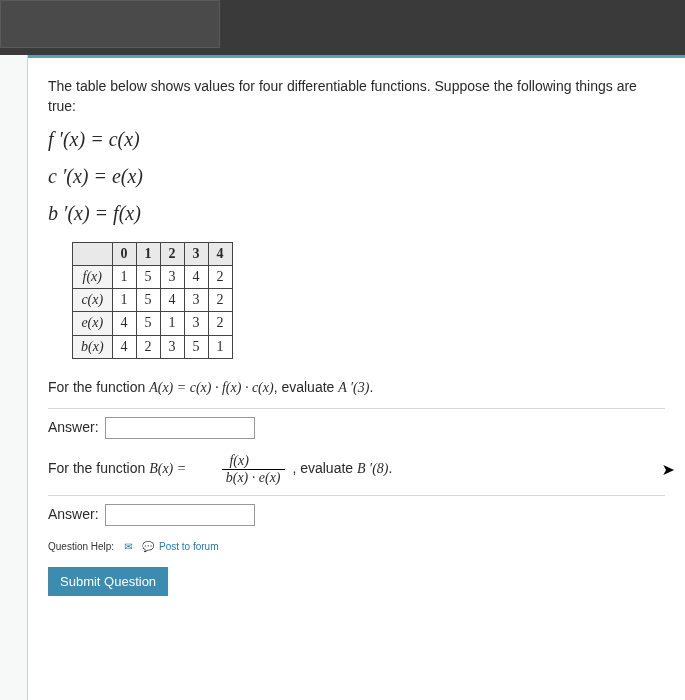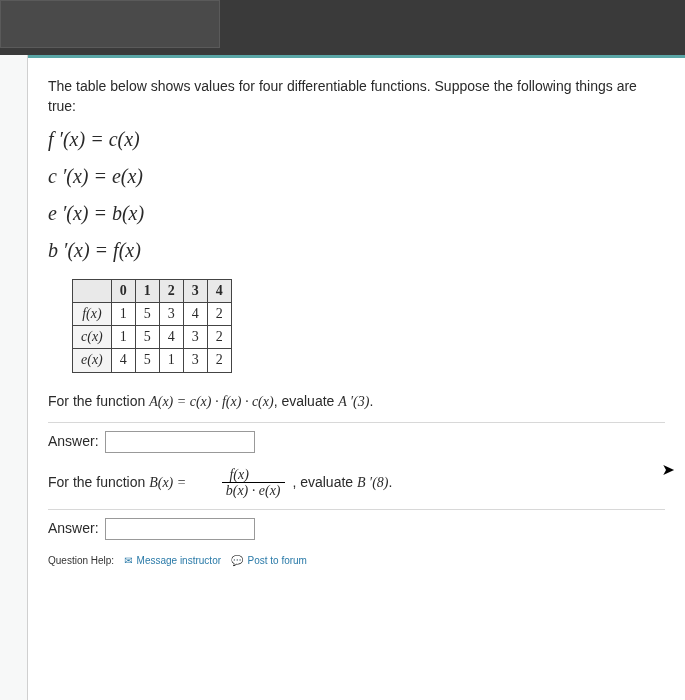--- a/index.html
+++ b/index.html
@@ -132,21 +132,20 @@
 <div class="toolbar-ghost"></div>
 
 <div class="page-bg">
   <div class="left-strip"></div>
   <div class="content-panel">
 
     <p class="intro">The table below shows values for four differentiable functions. Suppose the following things are true:</p>
 
     <div class="eqn">f ′(x) = c(x)</div>
     <div class="eqn">c ′(x) = e(x)</div>
-    <div class="eqn">e ′(x) = b(x)</div>
     <div class="eqn">b ′(x) = f(x)</div>
 
     <table class="func">
       <tbody>
           <tr>
         <th></th>
         <th>0</th>
         <th>1</th>
         <th>2</th>
         <th>3</th>
@@ -169,20 +168,28 @@
         <td>2</td>
       </tr>
       <tr>
         <td class="rowhead">e(x)</td>
         <td>4</td>
         <td>5</td>
         <td>1</td>
         <td>3</td>
         <td>2</td>
       </tr>
+      <tr>
+        <td class="rowhead">b(x)</td>
+        <td>4</td>
+        <td>2</td>
+        <td>3</td>
+        <td>5</td>
+        <td>1</td>
+      </tr>
     </tbody>
       </table>
 
     <div class="prompt">
       <span>For the function </span>
       <span class="math">A(x) = c(x) · f(x) · c(x)</span><span>, evaluate </span><span class="math">A ′(3)</span><span>.</span>
     </div>
     <hr class="sep">
     <div class="answer-row">
       <span>Answer:</span>
@@ -200,24 +207,24 @@
     <hr class="sep">
     <div class="answer-row">
       <span>Answer:</span>
       <input type="text" style="">
     </div>
 
     <div class="help-row">
       <span>Question Help:</span>
       <span class="help-link">
         <span class="icon">✉</span>
-        <span>Message instructor</span>
       </span>
       <span class="help-link">
         <span class="icon">💬</span>
         <span>Post to forum</span>
       </span>
     </div>
 
+    <button class="submit-btn">Submit Question</button>
 
     <span class="cursor">➤</span>
   </div>
 </div>
 
 </body></html>

